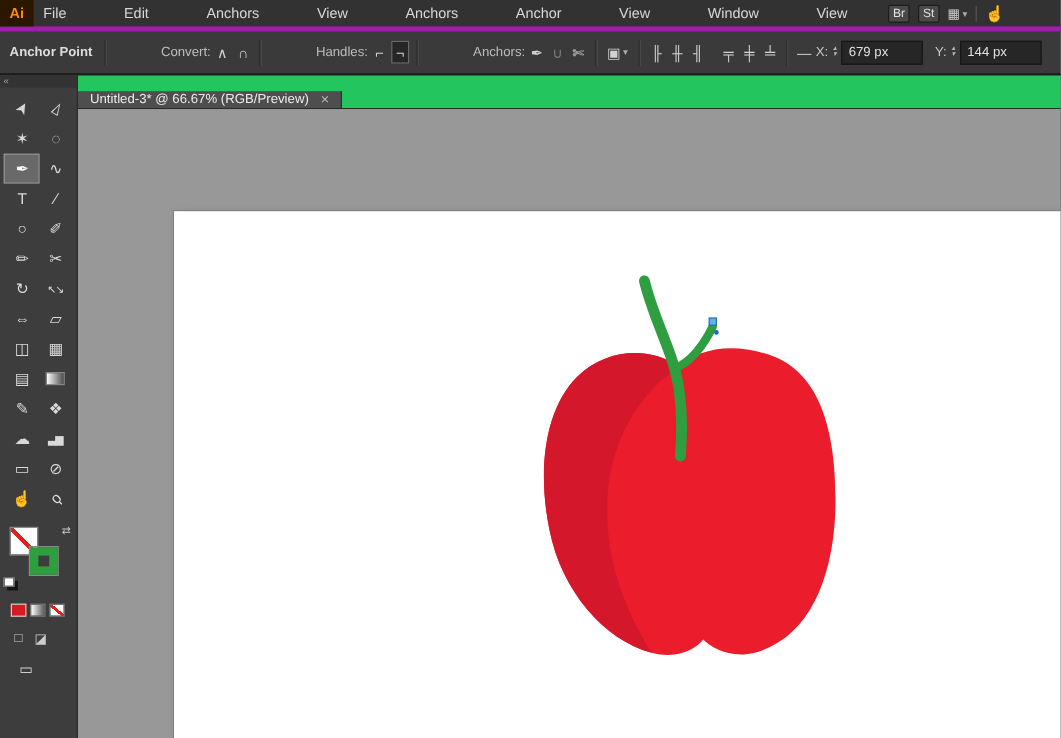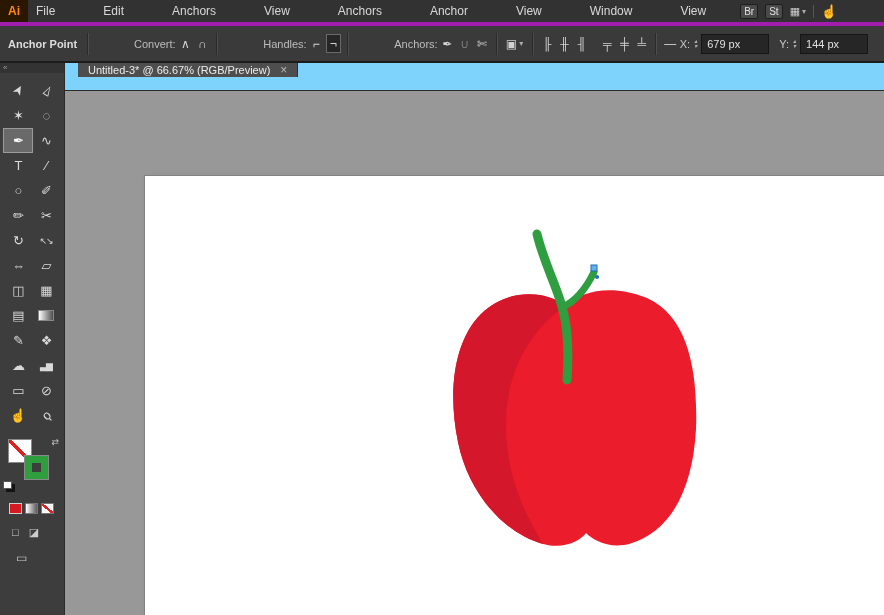--- a/index.html
+++ b/index.html
@@ -61,21 +61,21 @@
      border:1px solid #555;box-shadow:3px 3px 0 0 #141414;}
   .mode-row{display:flex;gap:3px;padding-left:9px;margin-top:10px;}
   .chip{width:13px;height:11px;border:1px solid #777;padding:0;}
   .chip.color{border-color:#cfcfcf;}
   .chip.grad{background:linear-gradient(90deg,#ffffff,#5a5a5a);}
   .chip.none{background:linear-gradient(to top right,#ffffff 40%,#dd2222 40%,#dd2222 58%,#ffffff 58%);}
   .mode-row2{display:flex;gap:10px;padding-left:12px;margin-top:12px;color:#cccccc;font-size:11px;}
   .screen-mode{padding-left:16px;margin-top:12px;color:#cccccc;font-size:12px;}
   
   .main{flex:1;display:flex;flex-direction:column;min-width:0;}
-  .tabbar{height:27px;background:#7dd3fc;border-bottom:1px solid #2b2b2b;display:flex;align-items:flex-start;flex:none;padding-left:13px;}
+  .tabbar{height:27px;background:#22c55e;border-bottom:1px solid #2b2b2b;display:flex;align-items:flex-end;flex:none;}
   .tab{background:#4e4e4e;display:flex;align-items:center;gap:10px;padding:0 10px;font-size:11px;
        color:#ececec;border-right:1px solid #303030;}
   .tab-close{color:#b8b8b8;font-size:12px;}
   .canvas{position:relative;flex:1;background:#989898;overflow:hidden;}
   .artboard{position:absolute;left:80px;top:85px;width:750px;height:470px;background:#ffffff;
             box-shadow:0 0 0 1px #828282,4px 4px 9px rgba(0,0,0,0.18);}
   .artwork{position:absolute;left:0;top:0;}
 </style>
 </head>
 <body>

